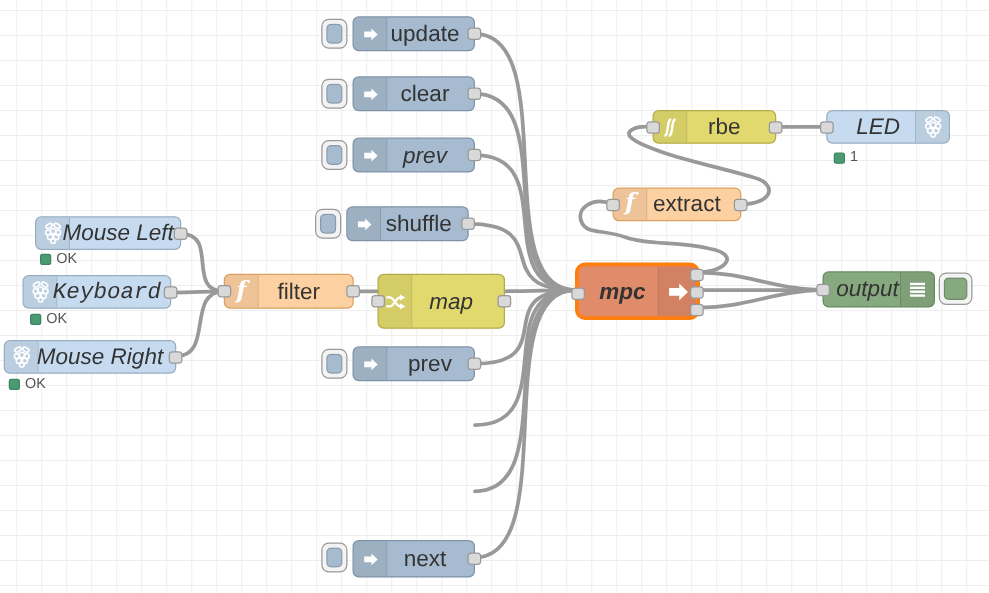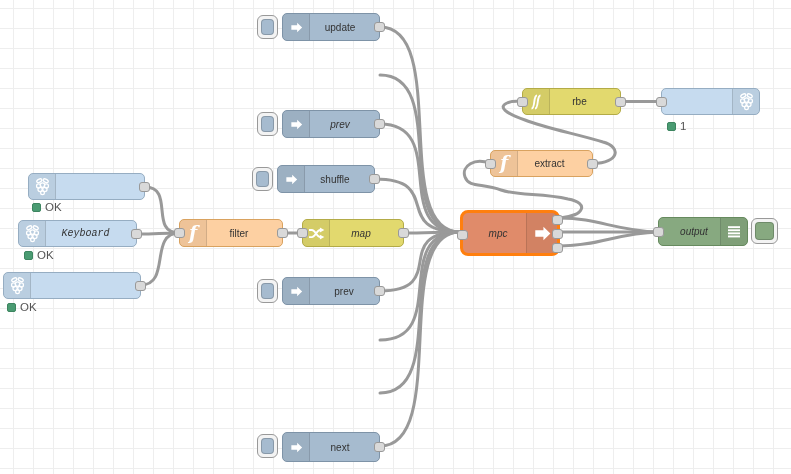--- a/index.html
+++ b/index.html
@@ -14,26 +14,26 @@
     background-position:13px 8px;
   }
   svg.wire-layer{position:absolute;left:0;top:0;width:791px;height:474px;}
   path.wire{fill:none;stroke:#999999;stroke-width:3;stroke-linecap:round;}
 
   .node{position:absolute;border-radius:5px;border:1px solid #999;box-sizing:border-box;}
   .n-inject{background:#a6bbcf;border-color:#7e93a7;}
   .n-rpi{background:#c6dbef;border-color:#96adc2;}
   .n-func{background:#fdd0a2;border-color:#d9a25f;}
   .n-change{background:#e2d96e;border-color:#b3ab47;}
-  .n-mpc{background:#e08b6a;border:3px solid #ff7f0e;border-radius:8px;}
+  .n-mpc{background:#e08b6a;border:3px solid #ff7f0e;border-radius:8px;font-weight:bold;}
   .n-debug{background:#87a980;border-color:#668a5e;}
 
   .nlabel{
     position:absolute;top:0;bottom:0;display:flex;align-items:center;justify-content:center;
-    font-size:10px;color:#333;white-space:nowrap;
+    font-size:18px;color:#333;white-space:nowrap;
   }
   .it{font-style:italic;}
 
   .icon-box{
     position:absolute;top:0;bottom:0;width:26px;
     background:rgba(0,0,0,0.06);
     display:flex;align-items:center;justify-content:center;
   }
   .icon-box.left{left:0;border-right:1px solid rgba(0,0,0,0.12);border-radius:4px 0 0 4px;}
   .icon-box.right{right:0;border-left:1px solid rgba(0,0,0,0.12);border-radius:0 4px 4px 0;}
@@ -128,20 +128,32 @@
       </div>
     <div class="icon-box left">
         <svg width="15" height="15">
           <use href="#i-arrow"></use>
         </svg>
       </div>
     <div class="nlabel" style="left:26px;right:8px;">update</div>
     <div class="port pout"></div>
   </div>
 
+  <div class="node n-inject" style="left:282px;top:61px;width:98px;height:28px;">
+    <div class="btn-outer inj-btn">
+        <div class="btn-inner"></div>
+      </div>
+    <div class="icon-box left">
+        <svg width="15" height="15">
+          <use href="#i-arrow"></use>
+        </svg>
+      </div>
+    <div class="nlabel" style="left:26px;right:8px;">clear</div>
+    <div class="port pout"></div>
+  </div>
 
   <div class="node n-inject" style="left:282px;top:110px;width:98px;height:28px;">
     <div class="btn-outer inj-btn">
         <div class="btn-inner"></div>
       </div>
     <div class="icon-box left">
         <svg width="15" height="15">
           <use href="#i-arrow"></use>
         </svg>
       </div>
@@ -189,20 +201,21 @@
     <div class="nlabel" style="left:26px;right:8px;">next</div>
     <div class="port pout"></div>
   </div>
 
   <div class="node n-rpi" style="left:28px;top:173px;width:117px;height:27px;">
     <div class="icon-box left">
         <svg width="17" height="19">
           <use href="#i-rasp"></use>
         </svg>
       </div>
+    <div class="nlabel it" style="left:26px;right:10px;">Mouse Left</div>
     <div class="port pout"></div>
   </div>
   <div class="status" style="left:32px;top:201px;">
     <span class="status-dot"></span>
     <span>OK</span>
   </div>
 
   <div class="node n-rpi" style="left:18px;top:220px;width:119px;height:27px;font-family:Liberation Mono, monospace;">
     <div class="icon-box left">
         <svg width="17" height="19">
@@ -216,37 +229,38 @@
     <span class="status-dot"></span>
     <span>OK</span>
   </div>
 
   <div class="node n-rpi" style="left:3px;top:272px;width:138px;height:27px;">
     <div class="icon-box left">
         <svg width="17" height="19">
           <use href="#i-rasp"></use>
         </svg>
       </div>
+    <div class="nlabel it" style="left:26px;right:10px;">Mouse Right</div>
     <div class="port pout"></div>
   </div>
   <div class="status" style="left:7px;top:301px;">
     <span class="status-dot"></span>
     <span>OK</span>
   </div>
 
   <div class="node n-func" style="left:179px;top:219px;width:104px;height:28px;">
     <div class="icon-box left">
         <span class="ficon">f</span>
       </div>
     <div class="nlabel" style="left:26px;right:10px;">filter</div>
     <div class="port pin"></div>
     <div class="port pout"></div>
   </div>
 
-  <div class="node n-change" style="left:302px;top:219px;width:102px;height:28px;">
+  <div class="node n-change" style="left:302px;top:219px;width:102px;height:44px;">
     <div class="icon-box left">
         <svg width="17" height="15">
           <use href="#i-shuffle"></use>
         </svg>
       </div>
     <div class="nlabel it" style="left:26px;right:10px;">map</div>
     <div class="port pin"></div>
     <div class="port pout"></div>
   </div>
 
@@ -282,20 +296,21 @@
     <div class="port pin"></div>
     <div class="port pout"></div>
   </div>
 
   <div class="node n-rpi" style="left:661px;top:88px;width:99px;height:27px;">
     <div class="icon-box right">
         <svg width="17" height="19">
           <use href="#i-rasp"></use>
         </svg>
       </div>
+    <div class="nlabel it" style="left:10px;right:26px;">LED</div>
     <div class="port pin"></div>
   </div>
   <div class="status" style="left:667px;top:120px;">
     <span class="status-dot"></span>
     <span>1</span>
   </div>
 
   <div class="node n-debug" style="left:658px;top:217px;width:90px;height:29px;">
     <div class="icon-box right">
         <svg width="14" height="14">

